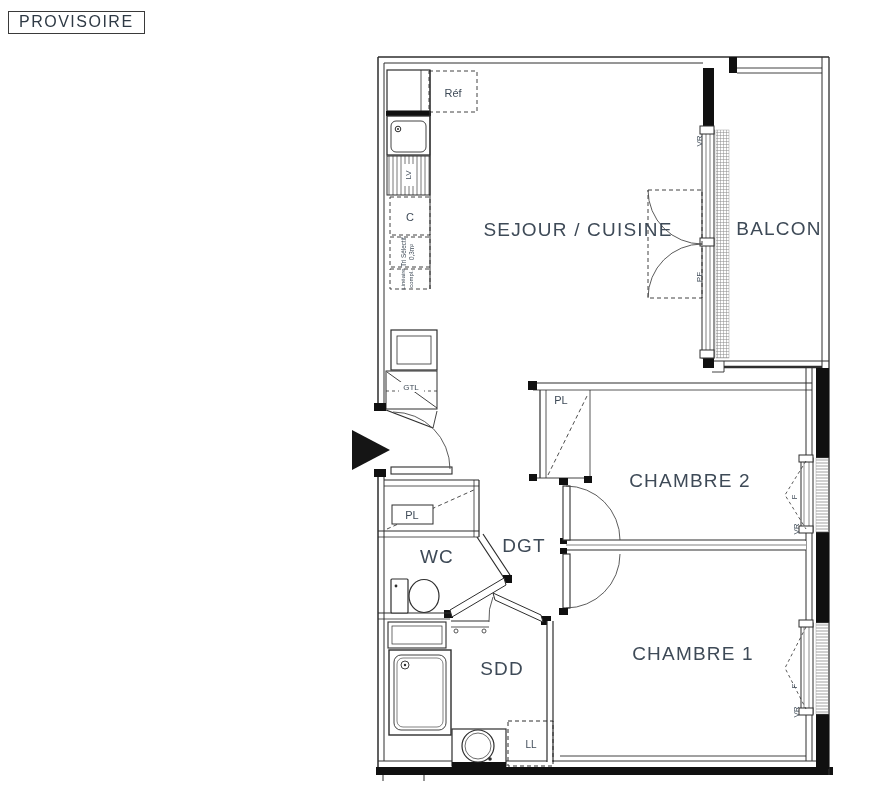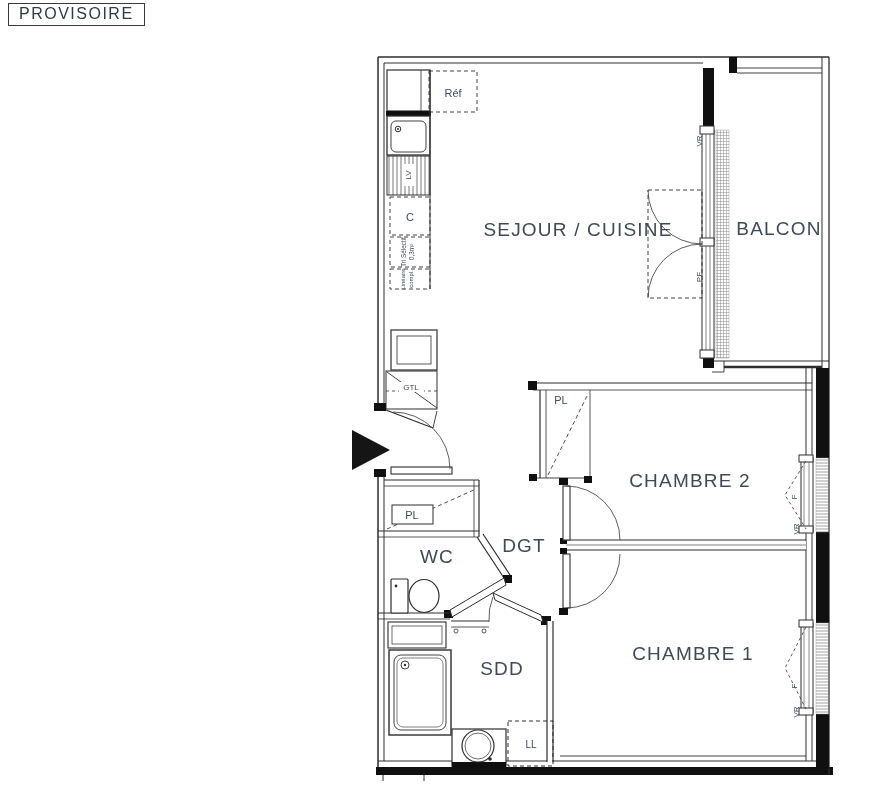--- a/index.html
+++ b/index.html
@@ -1,18 +1,18 @@
 <!DOCTYPE html>
 <html><head>
 <meta charset="utf-8">
 <style>
   html,body{margin:0;padding:0;background:#ffffff;}
   .canvas{position:relative;width:891px;height:800px;background:#fff;overflow:hidden;
           font-family:"Liberation Sans",sans-serif;}
-  .stamp{position:absolute;left:8px;top:3px;border:1.5px solid #3a3a3a;background:#fff;
+  .stamp{position:absolute;left:8px;top:11px;border:1.5px solid #3a3a3a;background:#fff;
          padding:1px 10px 2px 10px;font-size:16px;letter-spacing:1.5px;color:#2f3a45;}
   svg{position:absolute;left:0;top:0;}
   svg text{fill:#3e4a57;font-family:"Liberation Sans",sans-serif;}
   .w{stroke:#2e2e2e;fill:none;}
   .wh{fill:#ffffff;stroke:#2e2e2e;}
   .blk{fill:#101010;stroke:none;}
   .dash{stroke-dasharray:4 3;}
   .dash2{stroke-dasharray:3 3;}
   .arc{stroke:#4a4a4a;fill:none;stroke-width:0.9;}
   .rl{font-size:19px;letter-spacing:1.2px;}

